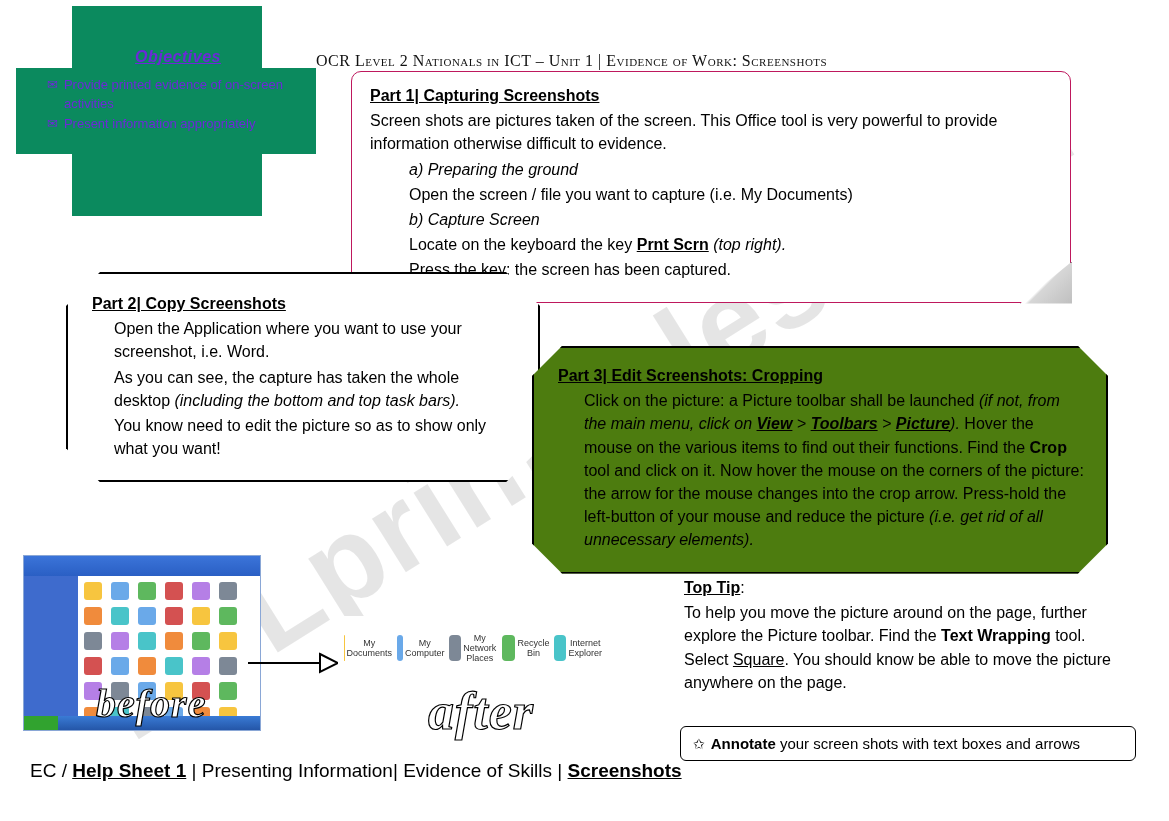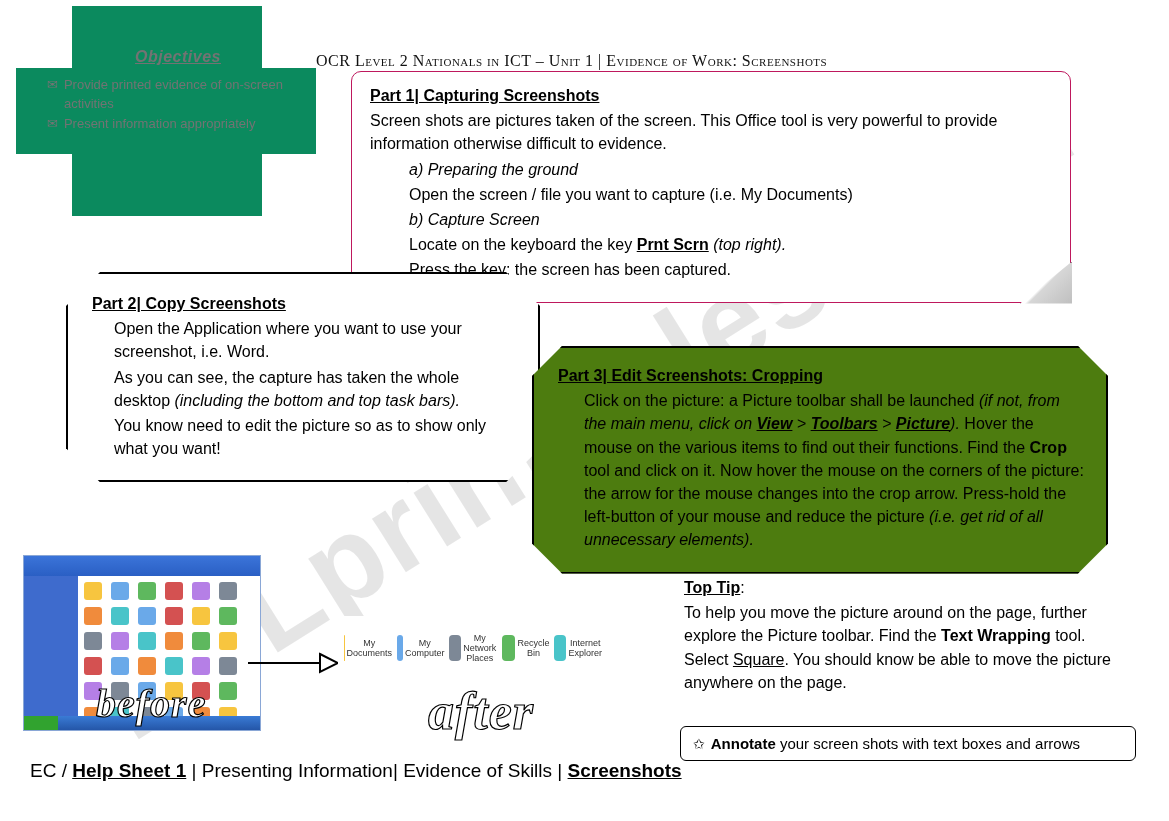--- a/index.html
+++ b/index.html
@@ -38,21 +38,21 @@
     background: #0b8a5e;
   }
   .cross .h { left: 0; top: 62px; width: 300px; height: 86px; }
   .cross .v { left: 56px; top: 0; width: 190px; height: 210px; }
 
   
   .objectives {
     position: absolute;
     left: 47px; top: 46px;
     width: 262px;
-    color: #737373;
+    color: #6d28d9;
     font-size: 14px;
     line-height: 1.4;
     z-index: 3;
   }
   .objectives .title {
     text-align: center;
     font-weight: 700;
     font-style: italic;
     text-decoration: underline;
     font-size: 16px;

